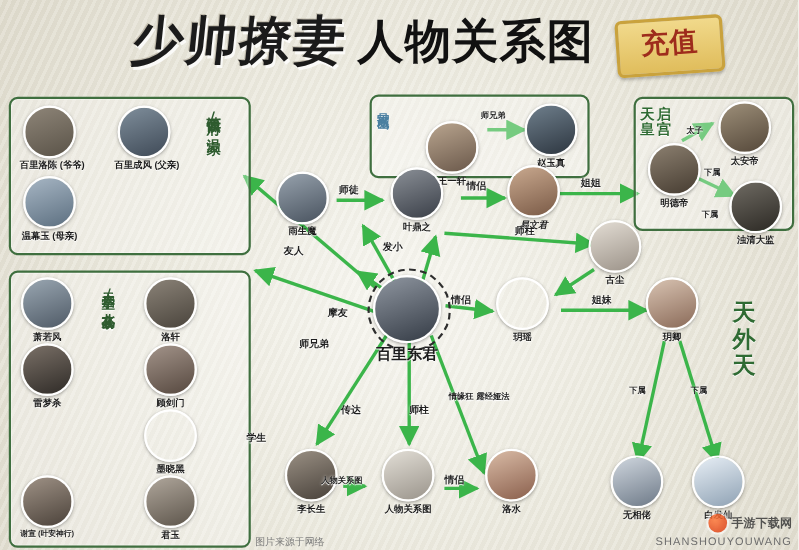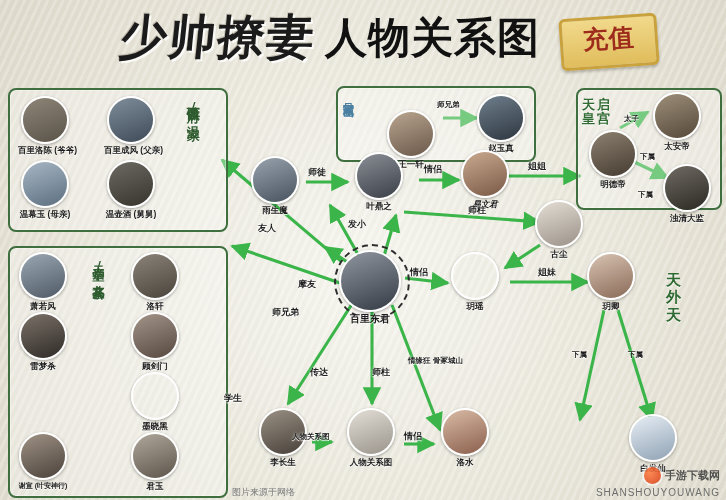--- a/index.html
+++ b/index.html
@@ -79,21 +79,21 @@
   .node .av i{
     position:absolute;left:0;top:0;right:0;bottom:0;display:block;
   }
   .node .nm{
     margin-top:2px;font-size:8.5px;font-weight:bold;color:#1c1c1c;
     line-height:1.05;white-space:nowrap;
     text-shadow:0 1px 0 rgba(255,255,255,.85);
   }
   .node.big .av{width:58px;height:58px;}
   .node.big{width:70px;}
-  .node.big .nm{font-size:10px;}
+  .node.big .nm{font-size:14px;}
   .center-ring{
     position:absolute;border:2px dashed #2d2d2d;border-radius:50%;
   }
 
   
   .elabel{
     position:absolute;font-size:9px;font-weight:bold;color:#1f1f1f;
     font-family:"DejaVu Serif", serif;
     text-shadow:0 1px 0 rgba(255,255,255,.9),0 0 3px rgba(255,255,255,.9);
     white-space:nowrap;
@@ -199,26 +199,20 @@
         <i style="background:linear-gradient(160deg,#7f8e9b,#3f4a57);"></i>
       </div>
     <div class="nm">百里成风 (父亲)</div>
   </div>
   <div class="node" style="left:18px;top:160px;">
     <div class="av">
         <i style="background:linear-gradient(160deg,#a7b6c4,#5c6f80);"></i>
       </div>
     <div class="nm">温幕玉 (母亲)</div>
   </div>
-  <div class="node" style="left:104px;top:160px;">
-    <div class="av">
-        <i style="background:linear-gradient(160deg,#6d6a63,#37342e);"></i>
-      </div>
-    <div class="nm">温壶酒 (舅舅)</div>
-  </div>
 
   <div class="group" style="left:8px;top:246px;width:216px;height:248px;"></div>
   <div class="group-label" style="left:92px;top:256px;font-size:12px;">天启学堂/北高八公子</div>
 
   <div class="node" style="left:16px;top:252px;">
     <div class="av">
         <i style="background:linear-gradient(160deg,#9aa7b2,#4f5a66);"></i>
       </div>
     <div class="nm">萧若风</div>
   </div>
@@ -294,21 +288,21 @@
   <div class="node" style="left:660px;top:164px;">
     <div class="av">
         <i style="background:linear-gradient(160deg,#6f6b63,#2c2924);"></i>
       </div>
     <div class="nm">浊清大监</div>
   </div>
   <div class="elabel sm" style="left:624px;top:114px;">太子</div>
   <div class="elabel sm" style="left:640px;top:152px;">下属</div>
   <div class="elabel sm" style="left:638px;top:190px;">下属</div>
 
-  <div class="sect" style="left:666px;top:272px;font-size:15px;width:20px;line-height:1.15;">天外天</div>
+  <div class="sect" style="left:666px;top:272px;font-size:21px;width:20px;line-height:1.15;text-align:right;">天外天</div>
 
   <div class="node" style="left:248px;top:156px;">
     <div class="av">
         <i style="background:linear-gradient(160deg,#97a2ad,#49535f);"></i>
       </div>
     <div class="nm">雨生魔</div>
   </div>
   <div class="node" style="left:352px;top:152px;">
     <div class="av">
         <i style="background:linear-gradient(160deg,#8a8f96,#3a3f48);"></i>
@@ -358,20 +352,26 @@
     <div class="av">
         <i style="background:linear-gradient(160deg,#e2ded6,#9a948b);"></i>
       </div>
     <div class="nm">人物关系图</div>
   </div>
   <div class="node" style="left:438px;top:408px;">
     <div class="av">
         <i style="background:linear-gradient(160deg,#d9bba6,#8a5f4c);"></i>
       </div>
     <div class="nm">洛水</div>
+  </div>
+  <div class="node" style="left:552px;top:414px;">
+    <div class="av">
+        <i style="background:linear-gradient(160deg,#cfd6de,#6e7a88);"></i>
+      </div>
+    <div class="nm">无相佬</div>
   </div>
   <div class="node" style="left:626px;top:414px;">
     <div class="av">
         <i style="background:linear-gradient(160deg,#e7eef5,#8fa2b4);"></i>
       </div>
     <div class="nm">白发仙</div>
   </div>
 
   <div class="elabel" style="left:308px;top:166px;">师徒</div>
   <div class="elabel" style="left:424px;top:163px;">情侣</div>
@@ -381,21 +381,21 @@
   <div class="elabel" style="left:348px;top:218px;">发小</div>
   <div class="elabel" style="left:298px;top:278px;">摩友</div>
   <div class="elabel" style="left:410px;top:266px;">情侣</div>
   <div class="elabel" style="left:538px;top:266px;">姐妹</div>
   <div class="elabel" style="left:272px;top:306px;">师兄弟</div>
   <div class="elabel" style="left:372px;top:366px;">师柱</div>
   <div class="elabel" style="left:310px;top:366px;">传达</div>
   <div class="elabel" style="left:224px;top:392px;">学生</div>
   <div class="elabel sm" style="left:292px;top:432px;">人物关系图</div>
   <div class="elabel" style="left:404px;top:430px;">情侣</div>
-  <div class="elabel sm" style="left:408px;top:356px;">情缘狂 骨冢城山</div>
+  <div class="elabel sm" style="left:408px;top:356px;">情缘狂 露经娅法</div>
   <div class="elabel sm" style="left:572px;top:350px;">下属</div>
   <div class="elabel sm" style="left:628px;top:350px;">下属</div>
 
   <div class="wm">
     <div class="wmicon"></div>
     <div class="wmtxt">手游下载网</div>
   </div>
   <div class="wm2">SHANSHOUYOUWANG</div>
   <div class="wm3">图片来源于网络</div>
 

